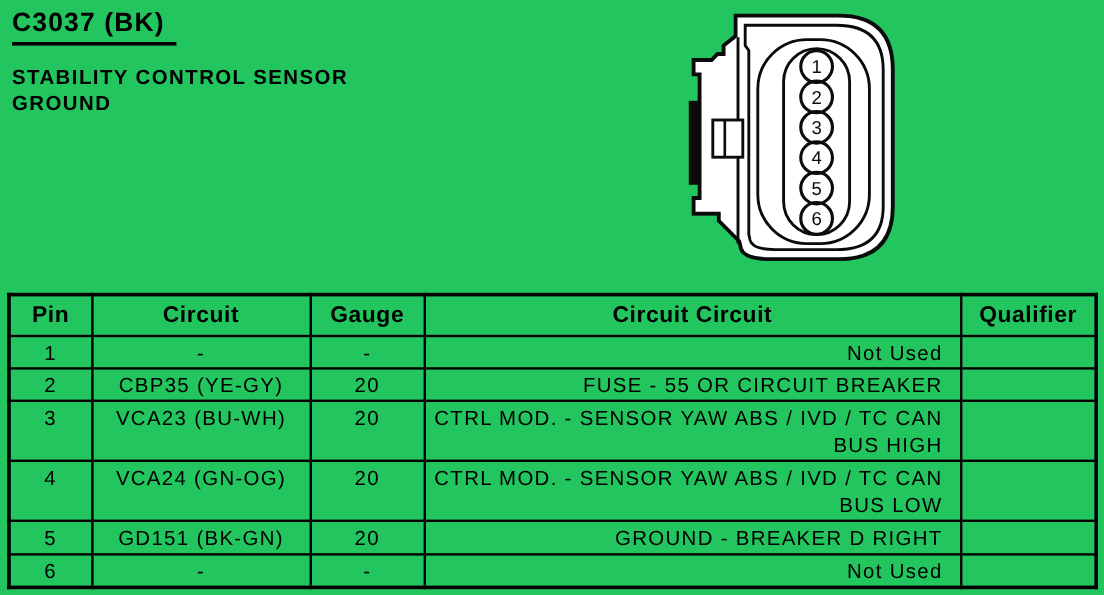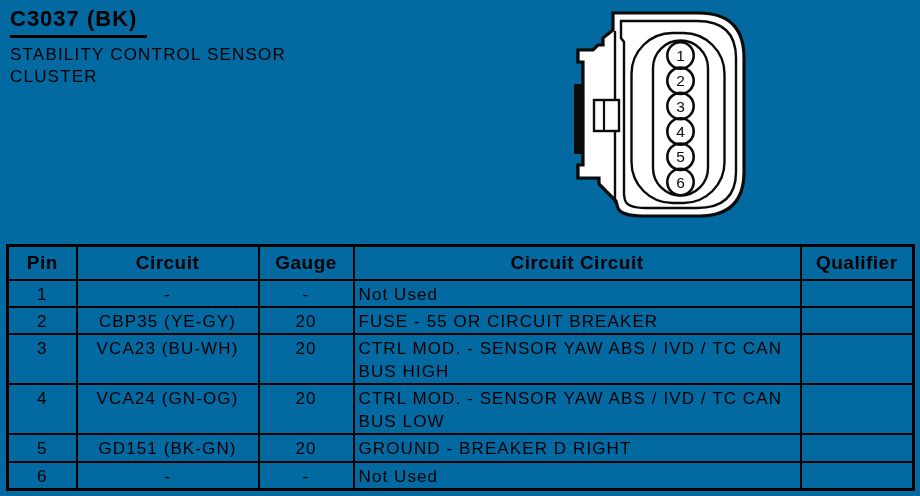--- a/index.html
+++ b/index.html
@@ -1,56 +1,56 @@
 <!DOCTYPE html>
 <html><head>
 <meta charset="utf-8">
 <style>
   html,body{margin:0;padding:0;background:#e8e8e8;}
   .page{
-    position:relative;width:920px;height:496px;background:#0369a1;
+    position:relative;width:920px;height:496px;background:#22c55e;
     font-family:"Liberation Sans",sans-serif;color:#000;overflow:hidden;
   }
   
   .header-block{position:absolute;left:10px;top:6px;}
   .connector-id{
     display:inline-block;font-size:22px;font-weight:bold;letter-spacing:1px;
     border-bottom:3px solid #000;padding:0 10px 3px 0;margin:0;
   }
   .part-number{font-size:21px;font-weight:bold;letter-spacing:1px;margin:17px 0 0 0;}
-  .description{font-size:17px;letter-spacing:1.2px;line-height:22px;margin:6px 0 0 0;}
+  .description{font-size:17px;letter-spacing:1.2px;line-height:22px;margin:16px 0 0 0;font-weight:bold;}
   .description div{white-space:nowrap;}
   
   .connector-svg{position:absolute;left:553px;top:0px;}
   .ln{fill:none;stroke:#0b0b0b;}
   .pin-num{font-family:"Liberation Sans",sans-serif;font-size:15.5px;fill:#0b0b0b;text-anchor:middle;}
   
   .table-wrap{position:absolute;left:6px;top:244px;}
   table.pinout{border-collapse:collapse;table-layout:fixed;width:906px;border:3px solid #000;}
   .pinout th,.pinout td{border:2.5px solid #000;padding:0;overflow:hidden;}
   .pinout th{
     font-size:19px;font-weight:bold;letter-spacing:.5px;height:32px;
     text-align:center;vertical-align:middle;
   }
   .pinout td{
     font-size:17px;letter-spacing:1.1px;line-height:23px;
     text-align:center;vertical-align:top;padding-top:2px;
   }
-  .pinout td.fn{text-align:left;padding-left:4px;padding-right:14px;margin-left:24px;}
+  .pinout td.fn{text-align:right;padding-left:4px;padding-right:14px;margin-left:24px;}
 </style>
 </head>
 <body>
 
 <div class="page">
 
   <div class="header-block">
     <h1 class="connector-id">C3037 (BK)</h1>
     <div class="description">
       <div>STABILITY CONTROL SENSOR</div>
-      <div>CLUSTER</div>
+      <div>GROUND</div>
     </div>
   </div>
 
   <svg class="connector-svg" width="200" height="240" viewBox="0 0 200 240">
 
     <g>
       <path class="ln" style="fill:#fff" stroke-width="2.6" d="M 60,30 L 50,38 L 50,45 L 45,45 L 40,50 L 25,50 L 25,62 L 30,62 L 30,165 L 25,165 L 25,178 L 46,178 L 46,184 L 63,201 L 63,30 Z"></path>
       <rect x="21" y="84" width="9" height="70" fill="#0b0b0b"></rect>
       <path class="ln" stroke-width="2" d="M 60,57 L 43,57 L 43,63 L 37,63 L 37,153 L 43,153 L 43,159 L 60,159"></path>
     </g>

